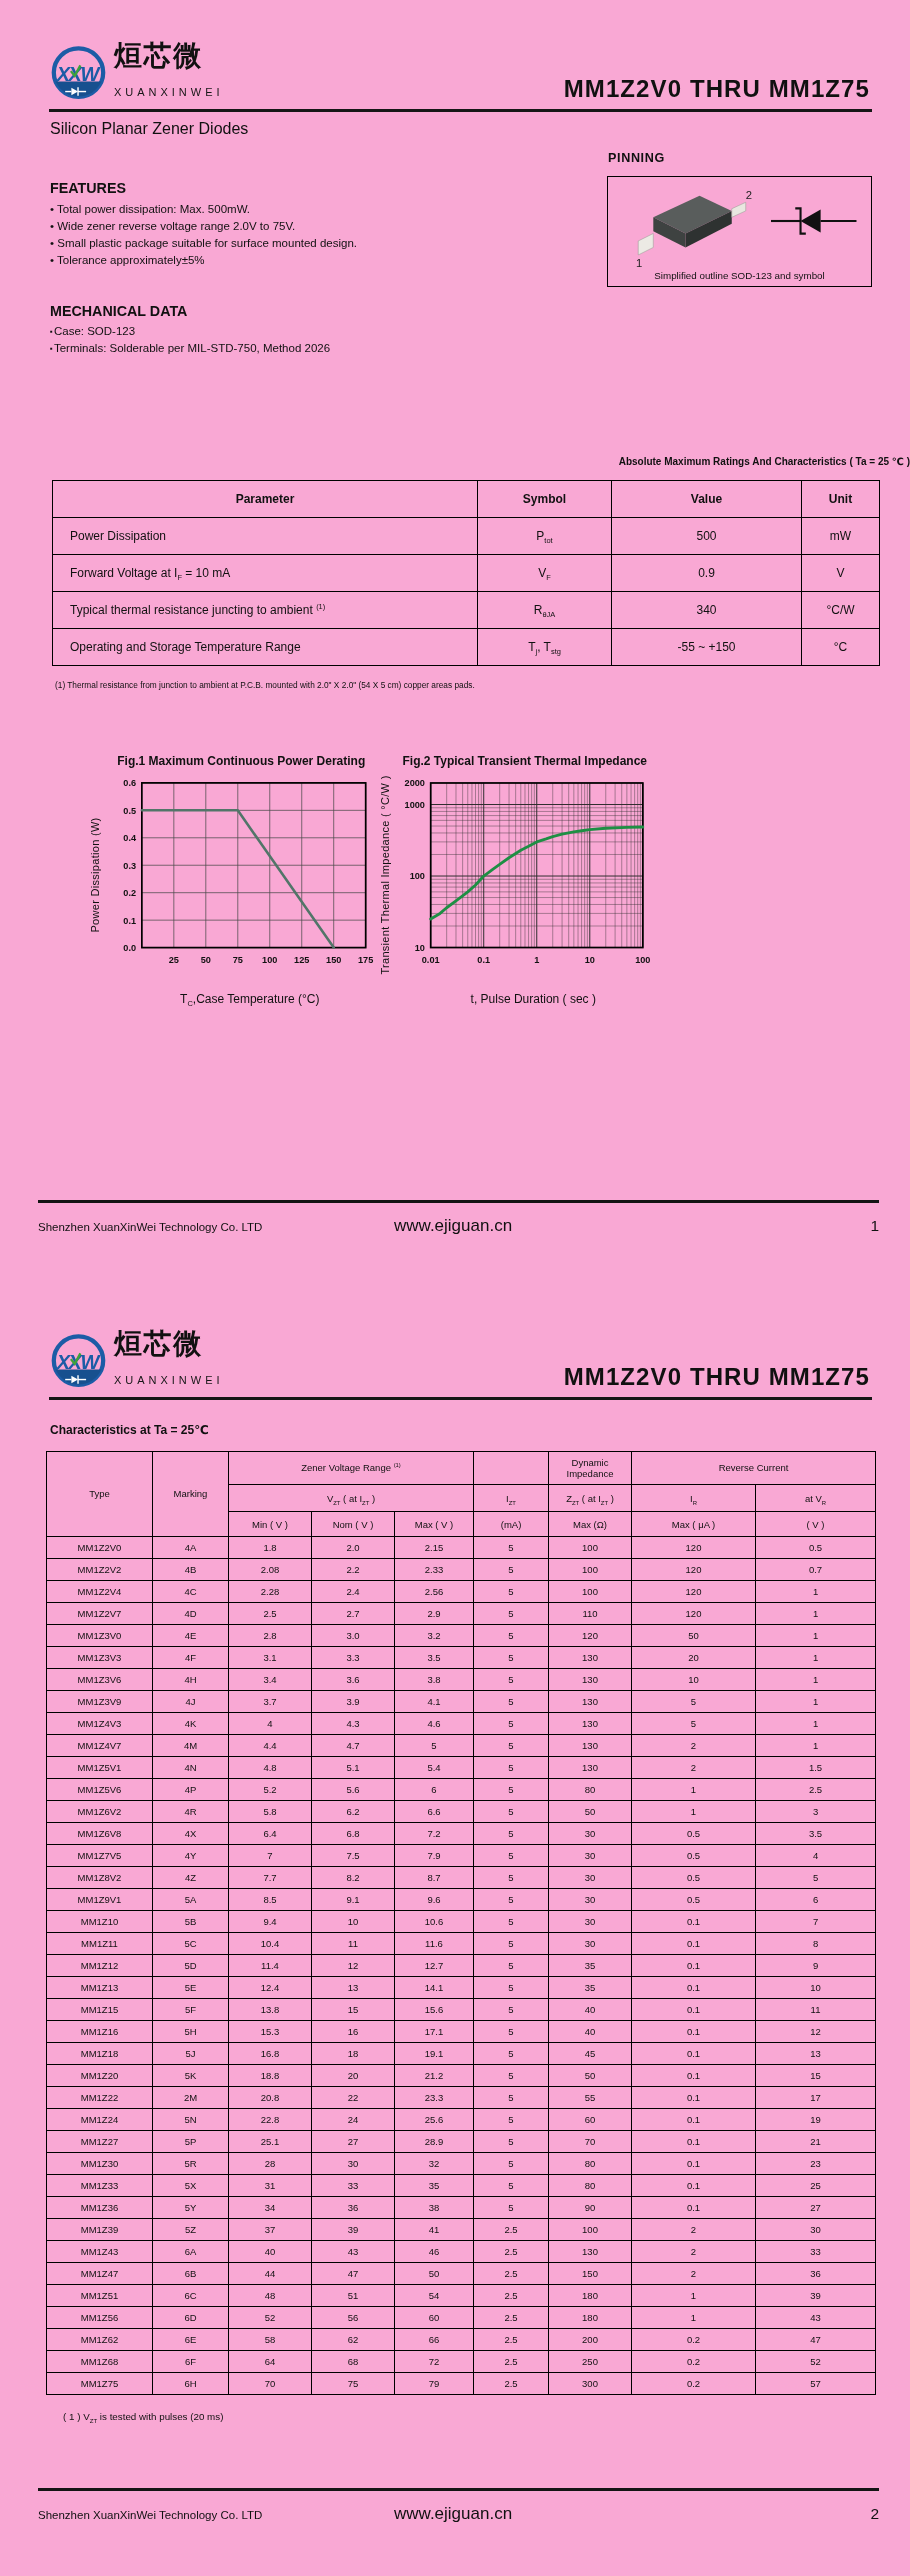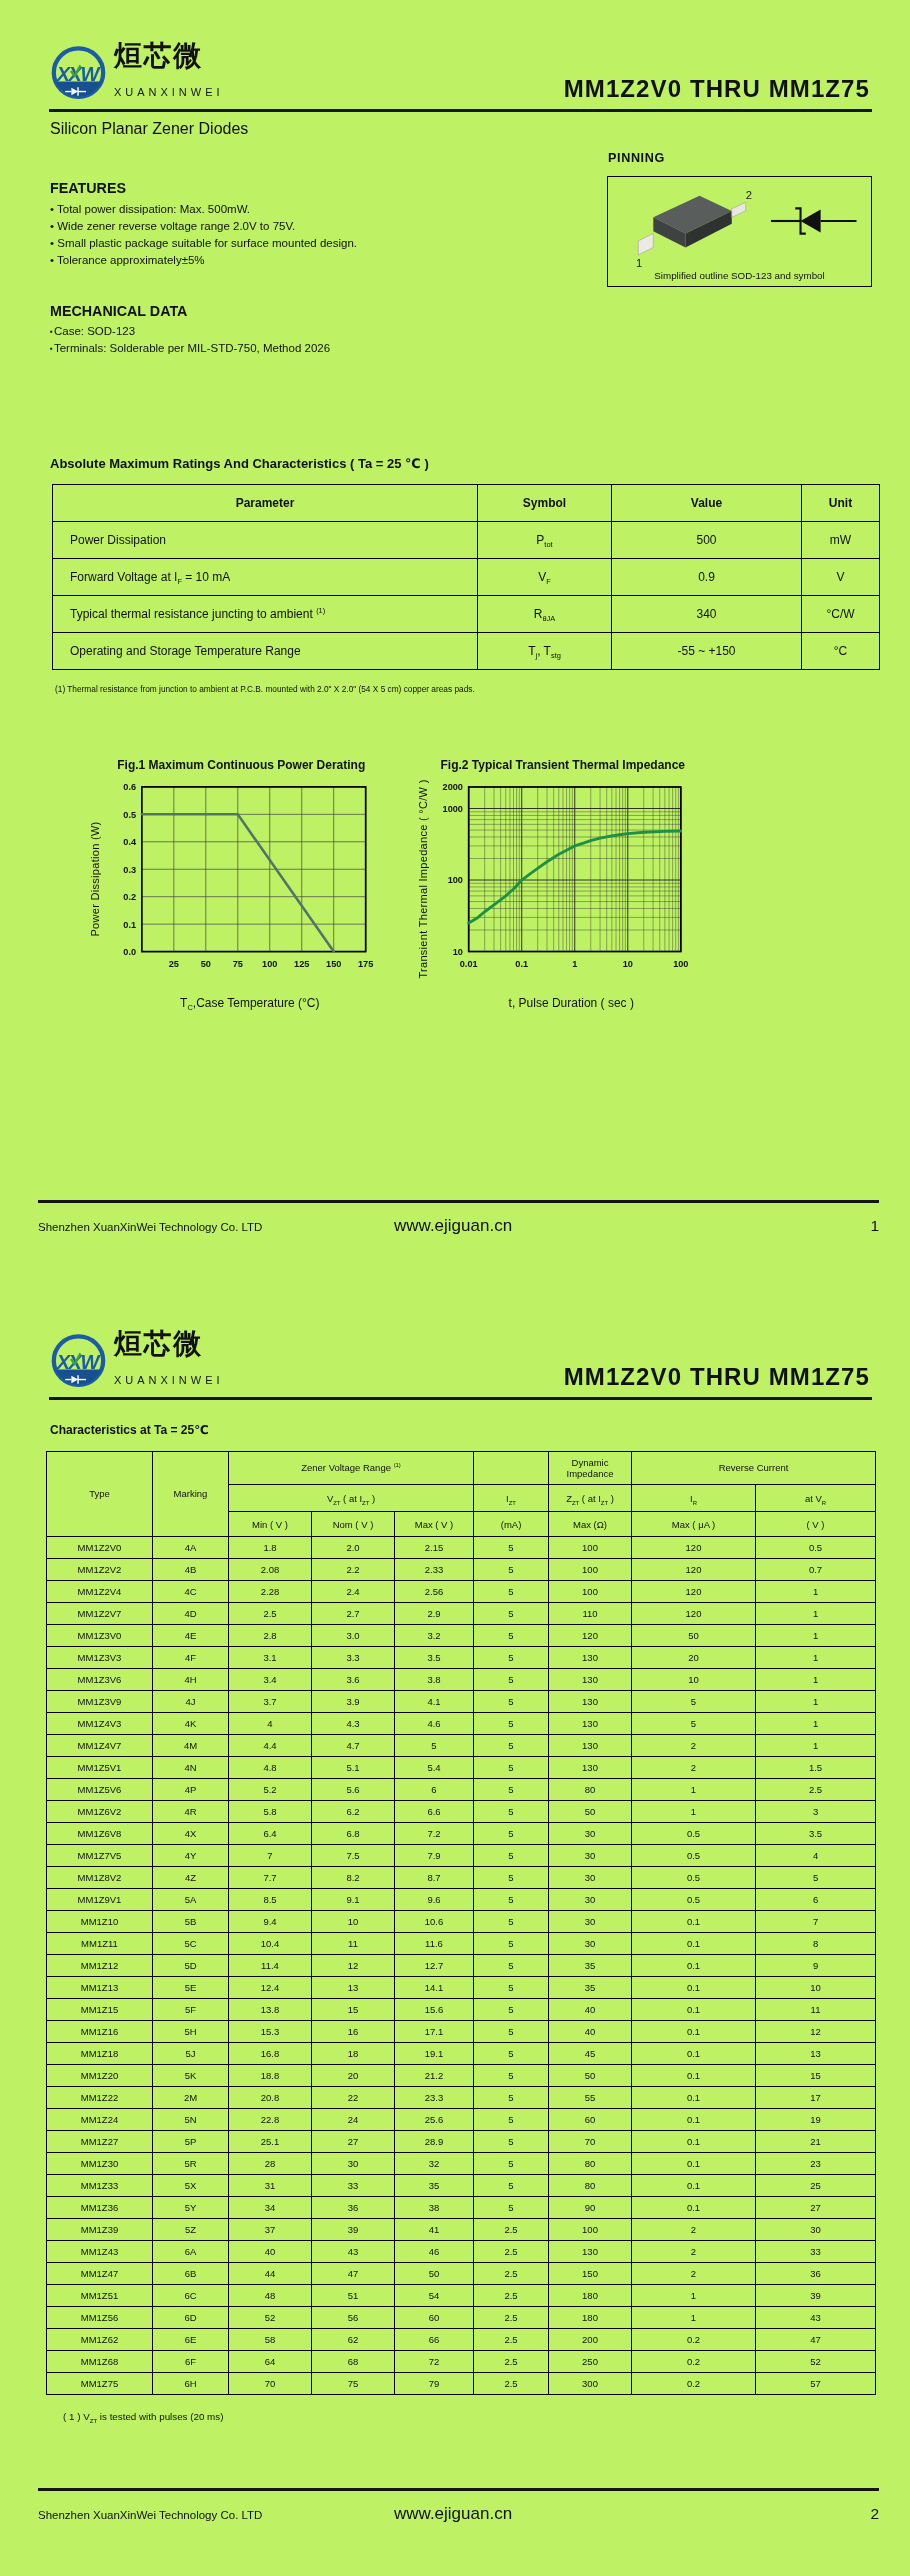--- a/index.html
+++ b/index.html
@@ -1,17 +1,17 @@
 <!DOCTYPE html>
 <html style="font-size:9.2px"><head>
 <meta charset="utf-8">
 <style>
   html,body{margin:0;padding:0;background:#ffffff;}
   body{width:910px;font-family:"Liberation Sans","DejaVu Sans",sans-serif;color:#111;}
-  .page{position:relative;width:910px;height:1288px;background:#bef264;overflow:hidden;}
+  .page{position:relative;width:910px;height:1288px;background:#f9a8d4;overflow:hidden;}
   sub,sup{font-size:62%;line-height:0;}
   
   .hdr{display:flex;justify-content:space-between;align-items:flex-end;padding:42px 40px 3.4px 50px;}
   .brand{display:flex;align-items:flex-start;gap:6.9px;}
   .mark{width:57px;height:63px;flex:0 0 auto;}
   .brand-cn{font-size:28px;font-weight:bold;line-height:1.02;letter-spacing:1.7px;}
   .brand-en{font-size:11px;letter-spacing:4px;margin-top:15px;color:#161616;}
   .doc-title{font-size:24px;font-weight:bold;letter-spacing:1.1px;white-space:nowrap;padding-bottom:2.3px;}
   .rule{height:2.9px;background:#161616;margin:1.1px 38px 0 49px;}
   .subtitle{font-size:16px;margin:8px 0 0 50px;}
@@ -29,28 +29,28 @@
   .pin-table{width:100%;border-collapse:collapse;font-size:12px;}
   .pin-table th,.pin-table td{border:1.1px solid #000;height:21px;text-align:center;font-weight:normal;}
   .pin-table th{letter-spacing:0.6px;}
   .pin-table td.desc,.pin-table th.desc{text-align:left;padding-left:27.5px;}
   .pin-table col.pin{width:66px;}
   .pkg-box{border:1.1px solid #000;margin-top:11.5px;height:109px;position:relative;}
   .pkg-img{position:absolute;left:15px;top:6.9px;}
   .sym-img{position:absolute;right:9.2px;top:25px;}
   .pkg-cap{position:absolute;bottom:5.7px;left:0;width:100%;text-align:center;font-size:9.8px;}
   
-  .ratings-h{font-size:13px;font-weight:bold;margin:99px 0 0 50px;}
+  .ratings-h{font-size:10px;font-weight:bold;margin:99px 0 0 50px;text-align:right;}
   .ratings-table{margin:12.6px 0 0 52px;width:828px;border-collapse:collapse;table-layout:fixed;font-size:12px;}
   .ratings-table th,.ratings-table td{border:1.7px solid #000;height:34px;text-align:center;}
   .ratings-table th{font-size:12px;}
   .ratings-table td.param{text-align:left;padding-left:17px;}
   .note1{font-size:8.3px;margin:13.8px 0 0 55px;}
   
-  .figs{display:flex;margin-top:64px;padding-left:85px;gap:38px;}
+  .figs{display:flex;margin-top:64px;padding-left:85px;}
   figure{margin:0;}
   .fig-title{font-size:12px;font-weight:bold;text-align:center;margin:0 0 8px 23px;}
   .fig-body{display:flex;}
   .ylab{width:19.5px;display:flex;align-items:center;justify-content:center;}
   .ylab span{transform:rotate(-90deg);white-space:nowrap;font-size:11px;letter-spacing:0.3px;}
   .xlab{text-align:center;font-size:12px;margin-top:18px;padding-left:40px;}
   svg text.tick{font-size:16px;font-weight:bold;fill:#111;font-family:"Liberation Sans","DejaVu Sans",sans-serif;}
   
   .ftr{position:absolute;left:38px;right:31px;bottom:52px;border-top:3.4px solid #141414;padding-top:12.6px;display:flex;align-items:baseline;}
   .ftr .company{font-size:11.5px;width:356px;}

